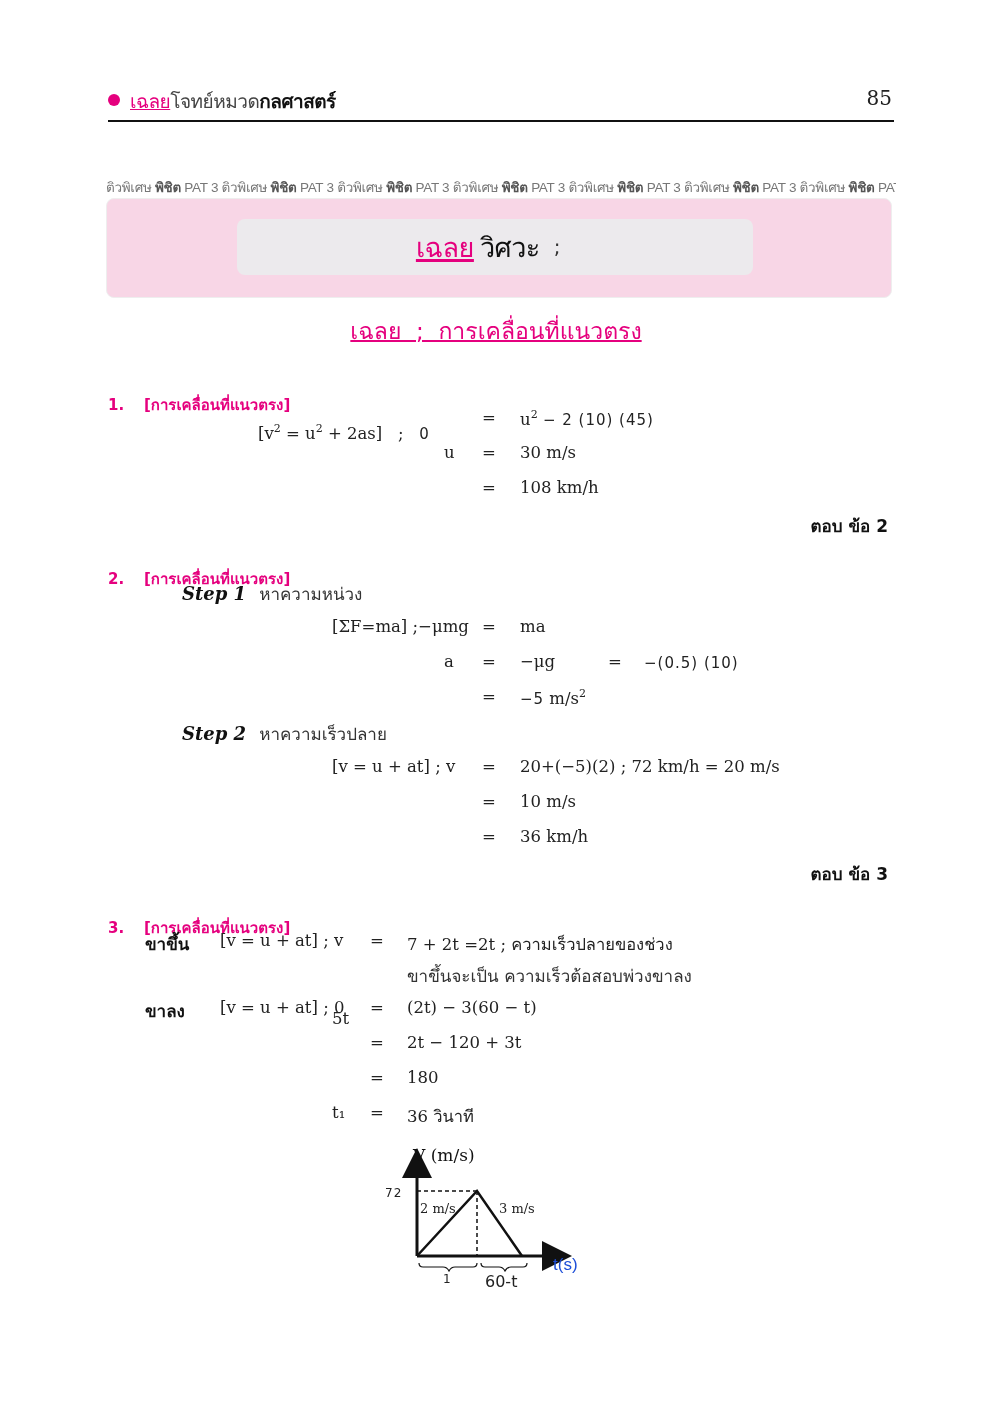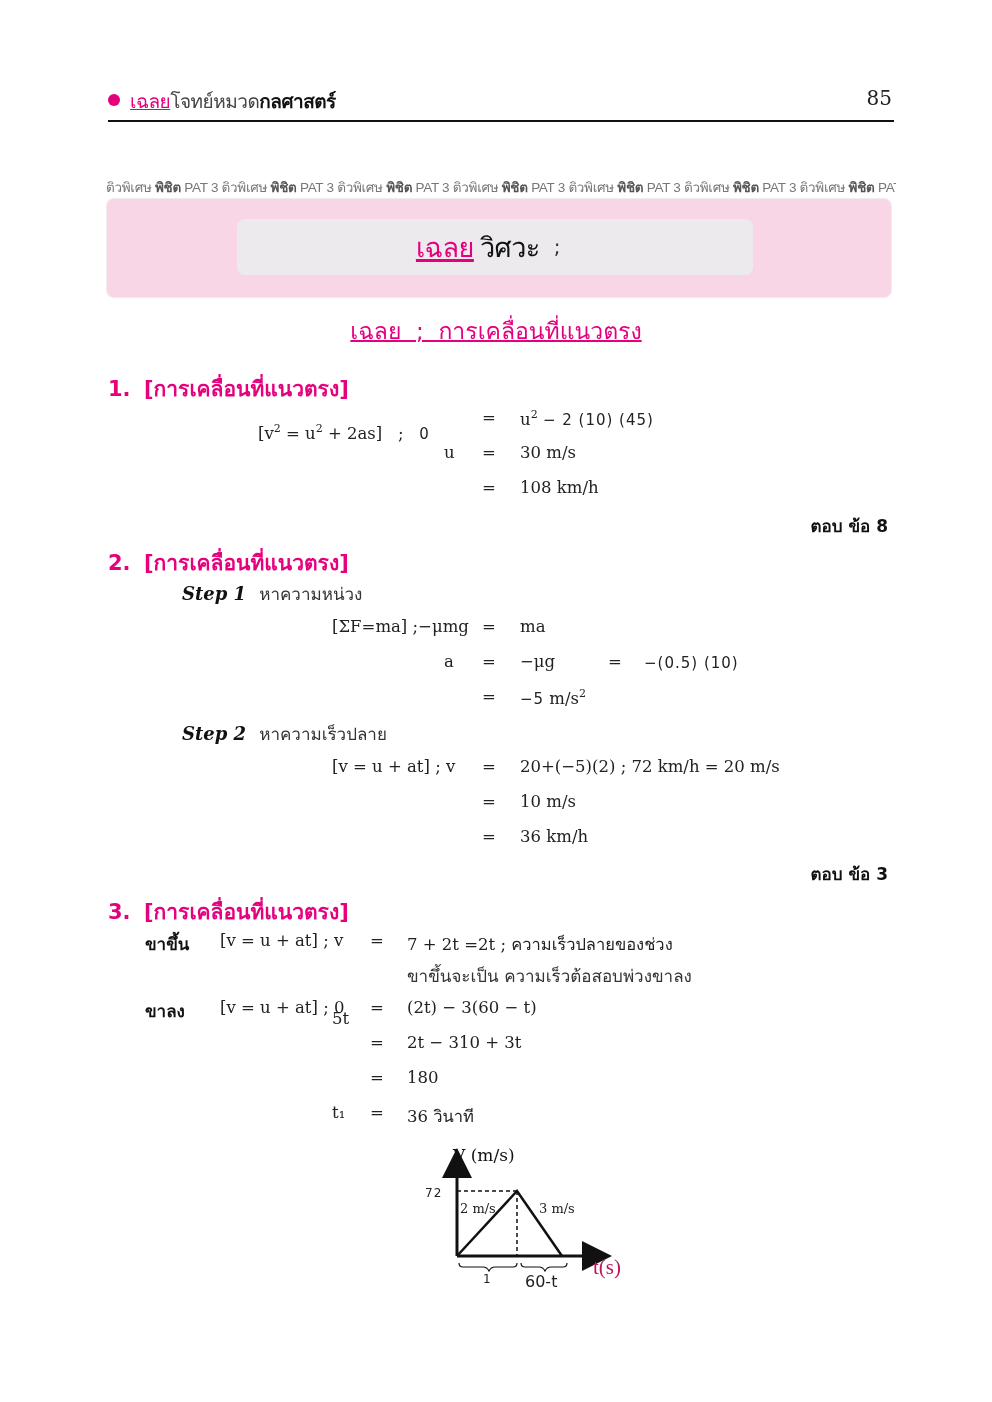--- a/index.html
+++ b/index.html
@@ -21,30 +21,30 @@
   .banner { left: 106px; top: 198px; width: 784px; height: 98px; background: #f8d6e6;
     border-radius: 8px; border: 1px solid #eee; }
   .banner-inner { left: 237px; top: 219px; width: 516px; height: 56px; background: #eceaed; border-radius: 8px;
     display: flex; align-items: center; justify-content: center; font-size: 27px; white-space: nowrap; letter-spacing: -0.5px; }
   .banner-inner .u { color: #e5007e; text-decoration: underline; text-decoration-thickness: 3px; }
   .banner-inner .grey { color: #666; }
   .banner-inner .black { color: #111; margin-left: 6px; }
   .banner-inner .sep { color: #333; margin: 0 14px; font-size: 20px; }
   .section-title { left: 0; width: 992px; text-align: center; top: 313px; font-size: 23px; color: #e5007e;
     text-decoration: underline; text-decoration-thickness: 2px; white-space: pre; }
-  .qhead { font-size: 21px; font-weight: bold; color: #e5007e; white-space: nowrap; }
+  .qhead { font-size: 15px; font-weight: bold; color: #e5007e; white-space: nowrap; margin-top: 21px; }
   .qhead .num { display: inline-block; width: 36px; }
   .math { font-family: "DejaVu Serif", serif; font-size: 16.5px; color: #222; white-space: nowrap; }
   .math sup { font-size: 11px; }
   .num-font { font-family: "DejaVu Sans", sans-serif; font-size: 15px; letter-spacing: 1px; }
   .answer { right: 104px; font-size: 17px; font-weight: bold; color: #111; }
   .step { font-family: "DejaVu Serif", serif; font-style: italic; font-weight: bold; font-size: 18px; color: #111; }
   .thai { font-size: 17px; color: #333; }
   .leg { font-size: 17px; font-weight: bold; color: #111; }
-  .graph { left: 417px; top: 1143px; width: 220px; height: 150px; text-align: right; }
+  .graph { left: 377px; top: 1143px; width: 220px; height: 150px; text-align: right; }
 </style>
 </head>
 <body>
 
 <div class="abs header-title">
   <span class="bullet"></span><span class="u">เฉลย</span><span class="thin">โจทย์หมวด</span><span class="bold">กลศาสตร์</span>
 </div>
 <div class="abs page-num">85</div>
 <div class="abs rule"></div>
 
@@ -63,21 +63,21 @@
   <span class="num">1.</span><span>[การเคลื่อนที่แนวตรง]</span>
 </div>
 <div class="abs math" style="left:258px; top:422px;">[v<sup>2</sup> = u<sup>2</sup> + 2as] &nbsp;&nbsp;; &nbsp;&nbsp;<span class="num-font">0</span></div>
 <div class="abs math" style="left:482px; top:408px;">=</div>
 <div class="abs math" style="left:520px; top:408px;">u<sup>2</sup> <span class="num-font">− 2 (10) (45)</span></div>
 <div class="abs math" style="left:444px; top:443px;">u</div>
 <div class="abs math" style="left:482px; top:443px;">=</div>
 <div class="abs math" style="left:520px; top:443px;">30 m/s</div>
 <div class="abs math" style="left:482px; top:478px;">=</div>
 <div class="abs math" style="left:520px; top:478px;">108 km/h</div>
-<div class="abs answer" style="top:512px;">ตอบ ข้อ 8</div>
+<div class="abs answer" style="top:512px;">ตอบ ข้อ 2</div>
 
 <div class="abs qhead" style="left:108px; top:546px;">
   <span class="num">2.</span><span>[การเคลื่อนที่แนวตรง]</span>
 </div>
 <div class="abs" style="left:182px; top:580px;">
   <span class="step">Step 1</span>
   <span class="thai" style="margin-left:8px;">หาความหน่วง</span>
 </div>
 <div class="abs math" style="left:332px; top:617px;">[ΣF=ma] ;−μmg</div>
 <div class="abs math" style="left:482px; top:617px;">=</div>
@@ -110,21 +110,21 @@
 <div class="abs math" style="left:220px; top:931px;">[v = u + at] ; v</div>
 <div class="abs math" style="left:370px; top:931px;">=</div>
 <div class="abs math" style="left:407px; top:931px;">7 + 2t =2t ; ความเร็วปลายของช่วง</div>
 <div class="abs thai" style="left:407px; top:962px;">ขาขึ้นจะเป็น ความเร็วต้อสอบพ่วงขาลง</div>
 
 <div class="abs leg" style="left:145px; top:997px;">ขาลง</div>
 <div class="abs math" style="left:220px; top:998px;">[v = u + at] ; 0</div>
 <div class="abs math" style="left:370px; top:998px;">=</div>
 <div class="abs math" style="left:407px; top:998px;">(2t) − 3(60 − t)</div>
 <div class="abs math" style="left:370px; top:1033px;">=</div>
-<div class="abs math" style="left:407px; top:1033px;">2t − 310 + 3t</div>
+<div class="abs math" style="left:407px; top:1033px;">2t − 120 + 3t</div>
 <div class="abs math" style="left:332px; top:1009px;">5t</div>
 <div class="abs math" style="left:370px; top:1068px;">=</div>
 <div class="abs math" style="left:407px; top:1068px;">180</div>
 <div class="abs math" style="left:332px; top:1103px;">t₁</div>
 <div class="abs math" style="left:370px; top:1103px;">=</div>
 <div class="abs math" style="left:407px; top:1103px;">36 วินาที</div>
 
 <div class="abs graph">
   <svg width="220" height="150" viewBox="0 0 220 150">
     <defs>
@@ -138,19 +138,19 @@
 
     <line x1="40" y1="48" x2="100" y2="48" stroke="#111" stroke-width="1.5" stroke-dasharray="4,3"></line>
     <line x1="100" y1="48" x2="100" y2="113" stroke="#111" stroke-width="1.5" stroke-dasharray="4,3"></line>
 
     <polyline points="40,113 100,48 145,113" fill="none" stroke="#111" stroke-width="2.5"></polyline>
 
     <path d="M42,120 q0,4 4,4 h20 q4,0 6,4 q2,-4 6,-4 h18 q4,0 4,-4" fill="none" stroke="#111" stroke-width="1.2"></path>
     <path d="M104,120 q0,4 4,4 h14 q4,0 6,4 q2,-4 6,-4 h12 q4,0 4,-4" fill="none" stroke="#111" stroke-width="1.2"></path>
   </svg>
   <div class="abs" style="left:36px; top:2px; font-family:'DejaVu Serif',serif; font-size:17px; color:#111;">V (m/s)</div>
-  <div class="abs" style="left:176px; top:112px; font-family:Liberation Serif, serif; font-size:21px; color:#be185d;">t(s)</div>
+  <div class="abs" style="left:176px; top:112px; font-family:Liberation Sans, sans-serif; font-size:17px; color:#1d4ed8;">t(s)</div>
   <div class="abs" style="left:8px; top:43px; font-size:12px; letter-spacing:1px;">72</div>
   <div class="abs" style="left:43px; top:58px; font-family:'DejaVu Serif',serif; font-size:13px;">2 m/s</div>
   <div class="abs" style="left:122px; top:58px; font-family:'DejaVu Serif',serif; font-size:13px;">3 m/s</div>
   <div class="abs" style="left:66px; top:129px; font-size:12px;">1</div>
   <div class="abs" style="left:108px; top:129px; font-size:16px;">60-t</div>
 </div>
 
 </body></html>

